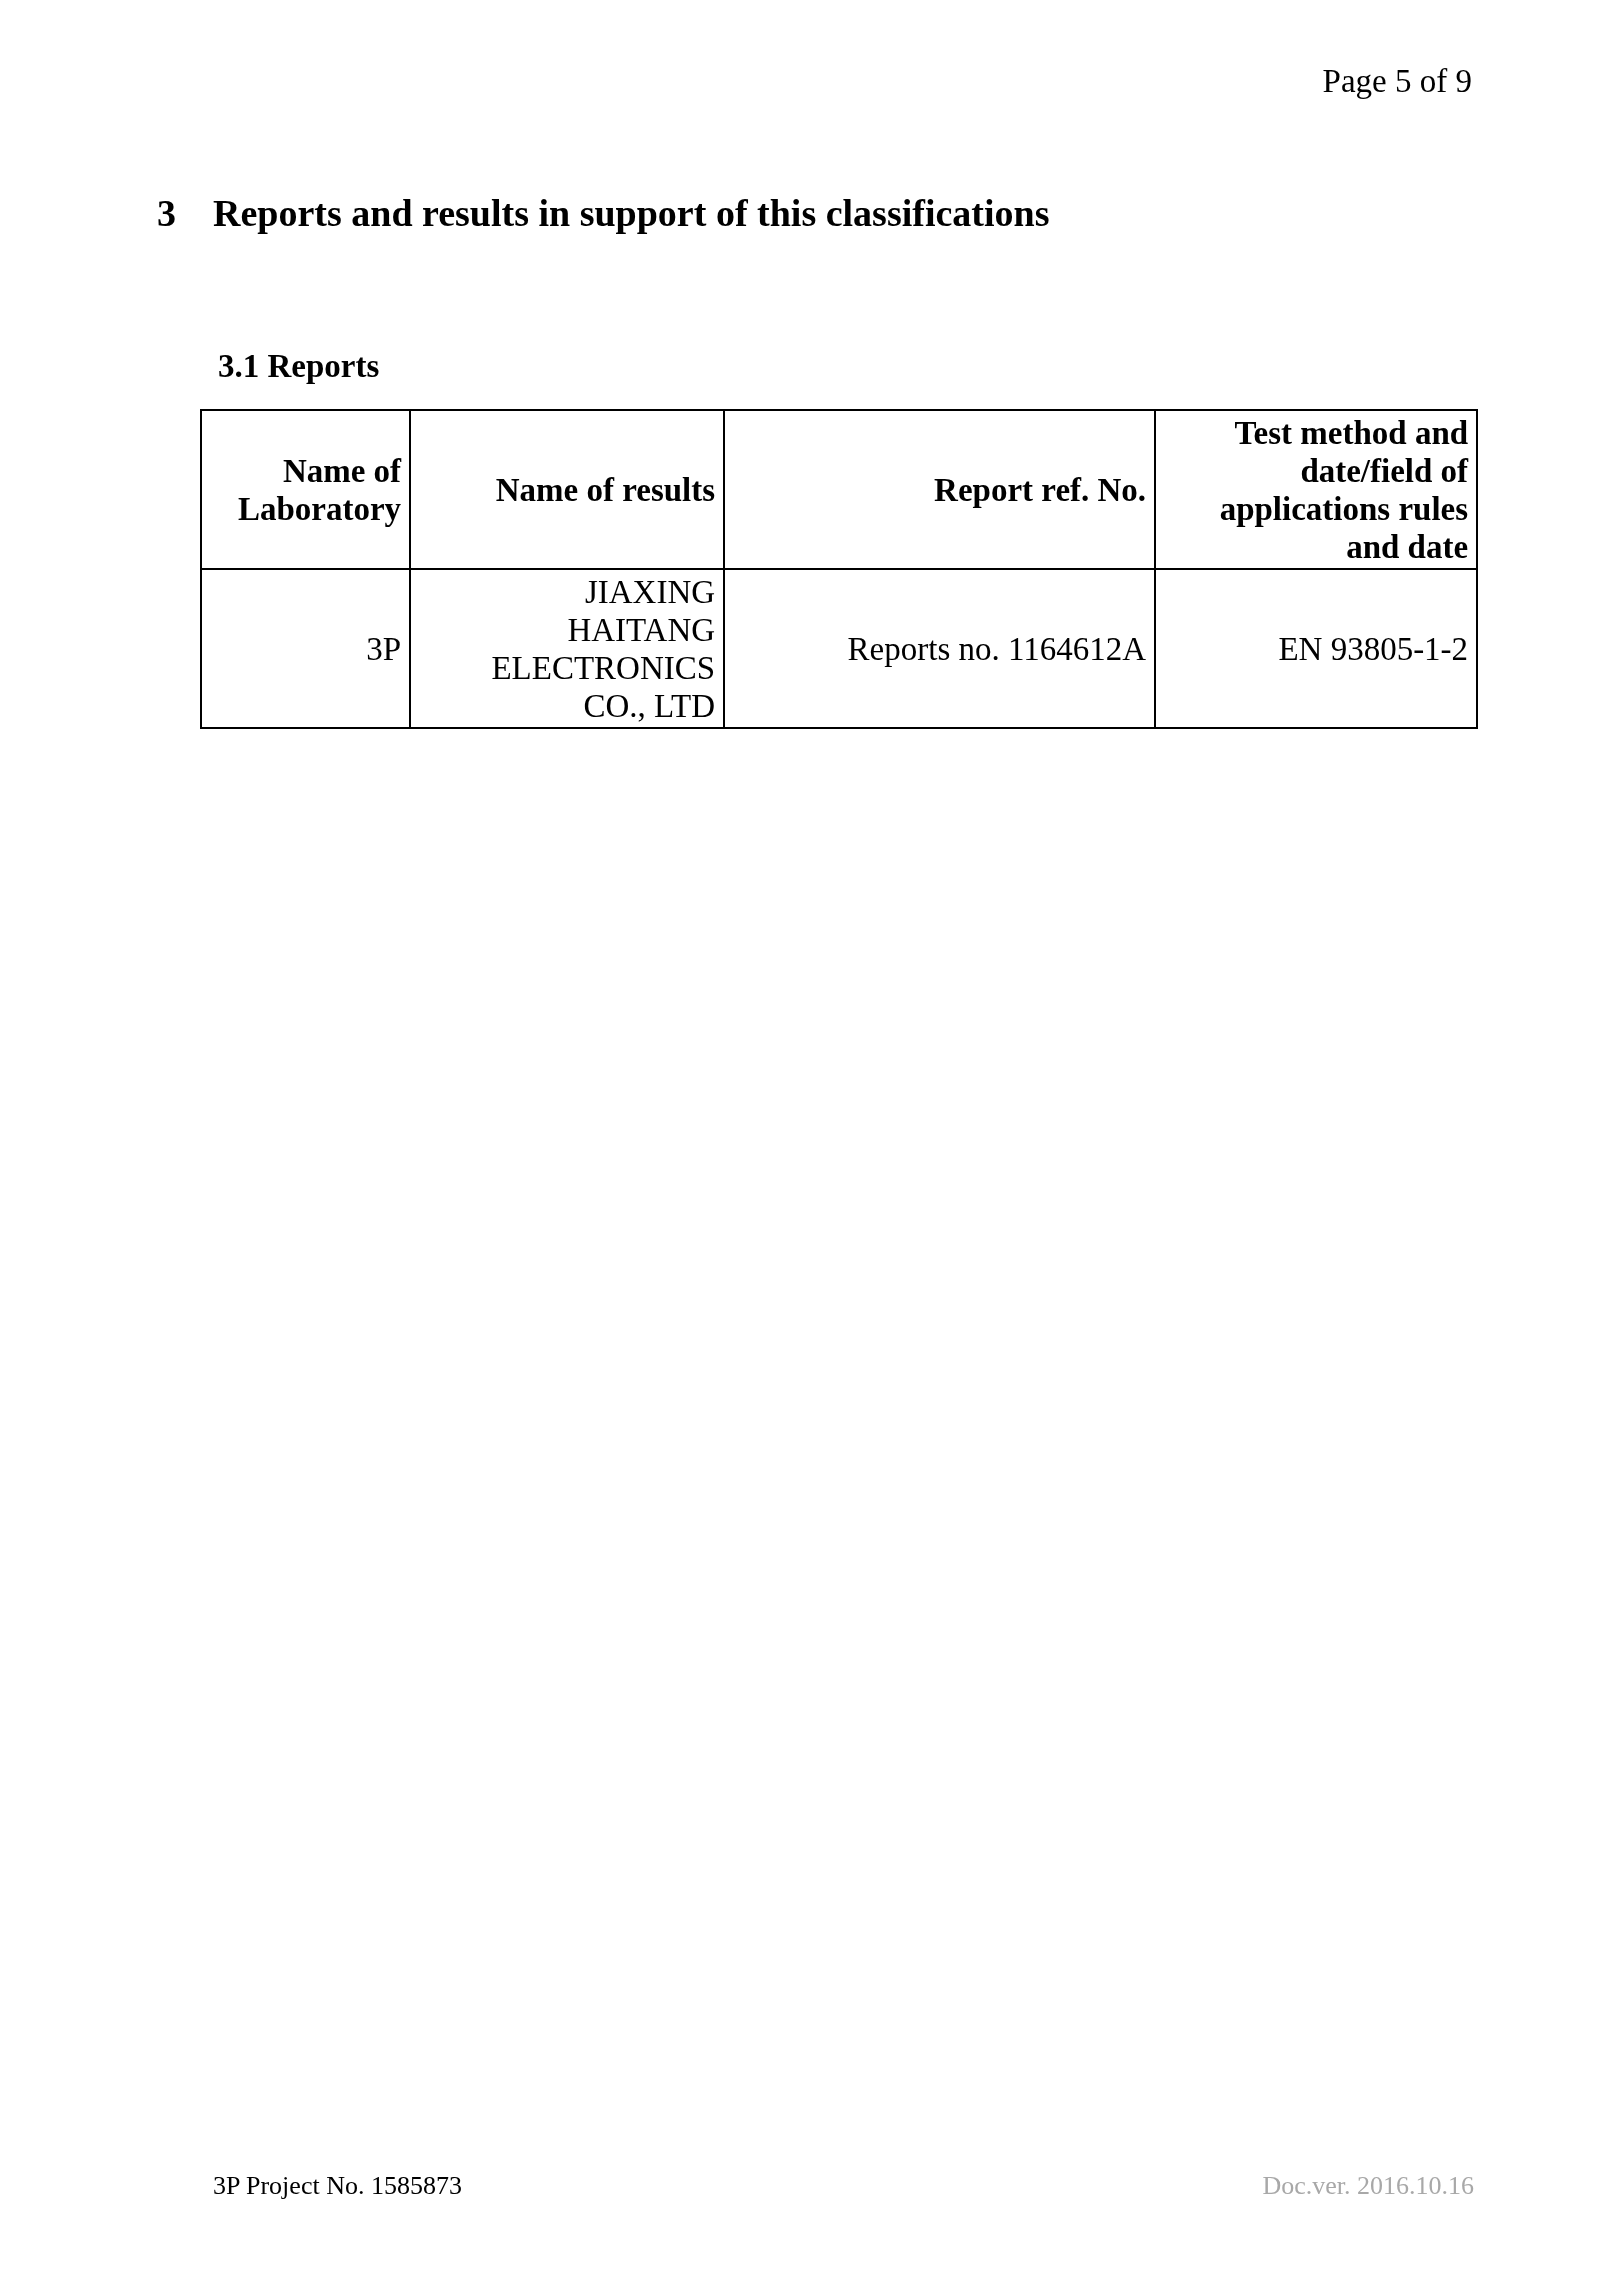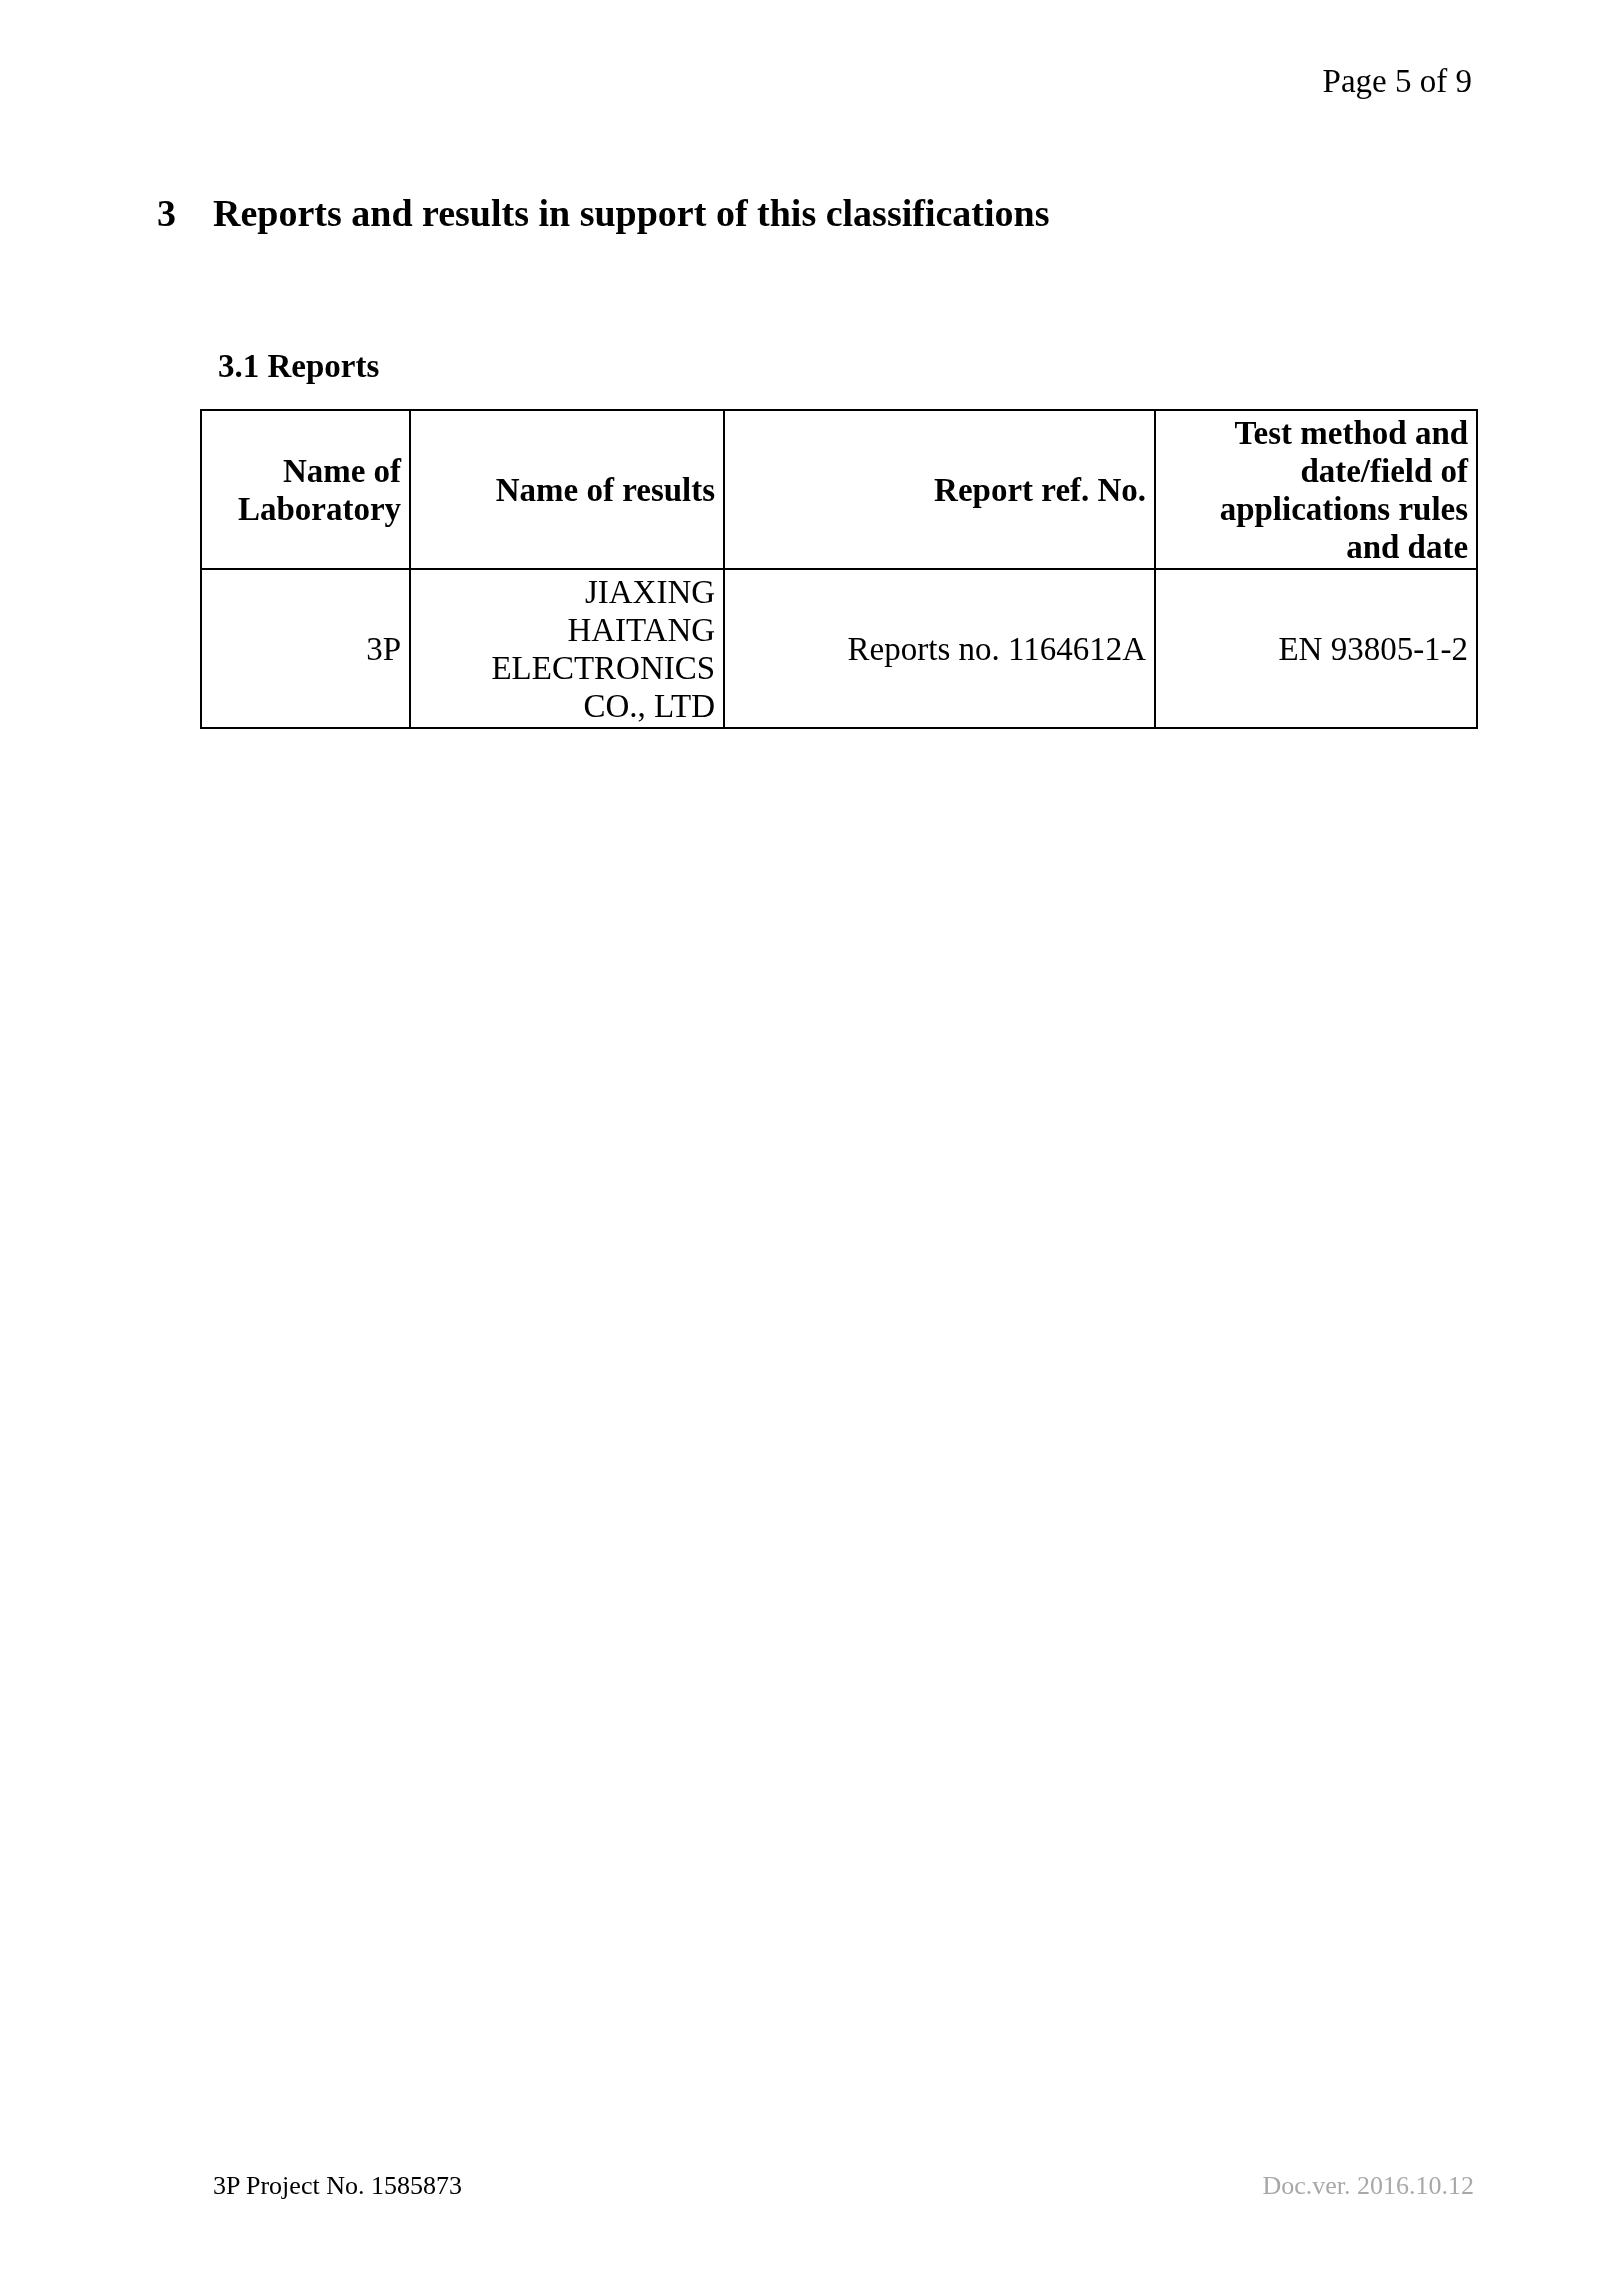--- a/index.html
+++ b/index.html
@@ -131,17 +131,17 @@
 ELECTRONICS
 CO., LTD</td>
         <td>Reports no. 1164612A</td>
         <td>EN 93805-1-2</td>
       </tr>
     </tbody>
   </table>
 
   <div class="footer">
     <span class="footer-left">3P Project No. 1585873</span>
-    <span class="footer-right">Doc.ver. 2016.10.12</span>
+    <span class="footer-right">Doc.ver. 2016.10.16</span>
   </div>
 
 </div>
 
 
 </body></html>

